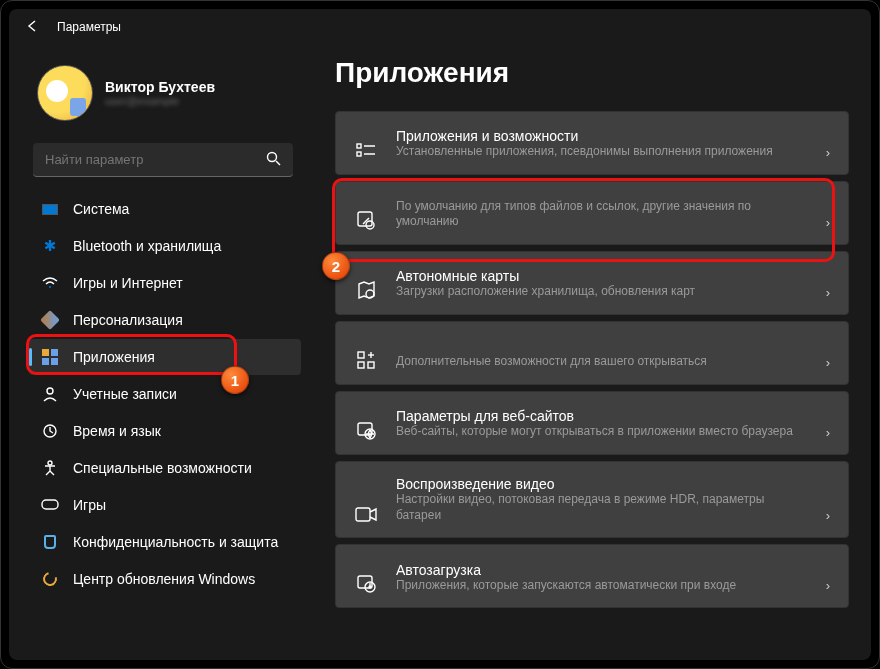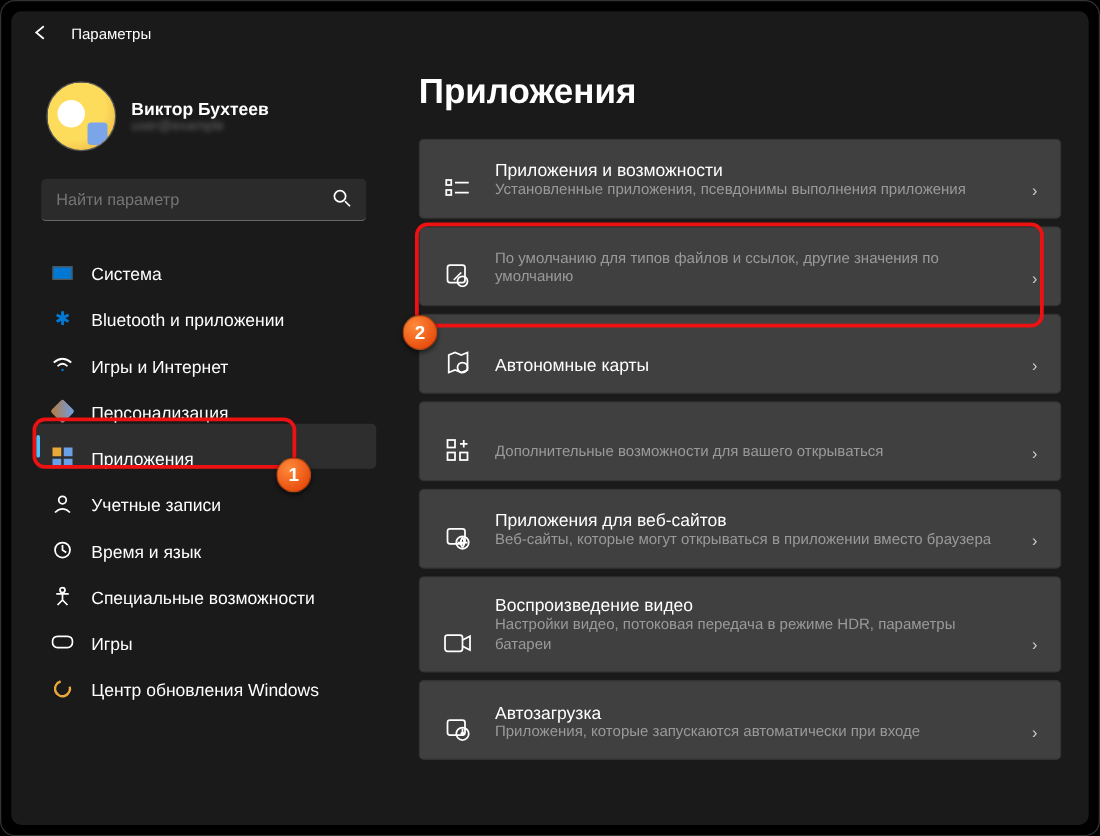--- a/index.html
+++ b/index.html
@@ -16,21 +16,21 @@
   .profile{display:flex;align-items:center;gap:12px;padding:12px 8px 18px}
   .avatar{width:56px;height:56px;border-radius:50%;background:radial-gradient(circle at 35% 35%,#fddc5c 0%,#fddc5c 55%,#e8a83a 100%);border:1px solid #555;position:relative;overflow:hidden}
   .avatar::after{content:'';position:absolute;left:8px;top:14px;width:22px;height:22px;background:#fff;border-radius:50%}
   .avatar::before{content:'';position:absolute;right:6px;top:32px;width:16px;height:18px;background:#7aa5e8;border-radius:3px}
   .profname{color:#fff;font-size:14px;font-weight:600}
   .profsub{color:#666;font-size:11px;filter:blur(2px)}
   .search{display:flex;align-items:center;background:#2b2b2b;border-radius:4px;height:34px;padding:0 12px;margin:4px 8px 14px 4px;border-bottom:1px solid #666}
   .search input{flex:1;background:transparent;border:none;outline:none;color:#ccc;font-size:13px}
   .search .sicon{color:#ccc;font-size:14px}
   .nav{display:flex;flex-direction:column;gap:1px}
-  .nav-item{display:flex;align-items:flex-end;gap:14px;height:36px;padding:0 12px;border-radius:4px;color:#fff;font-size:14px;cursor:pointer;position:relative}
+  .nav-item{display:flex;align-items:center;gap:14px;height:36px;padding:0 12px;border-radius:4px;color:#fff;font-size:14px;cursor:pointer;position:relative}
   .nav-item.active{background:#2e2e2e}
   .nav-item.active::before{content:'';position:absolute;left:0;top:9px;bottom:9px;width:3px;background:#4cc2ff;border-radius:2px}
   .nav-icon{width:18px;height:18px;display:flex;align-items:center;justify-content:center;font-size:15px}
   .ann{position:absolute;border:3px solid #e11;border-radius:10px;pointer-events:none}
   .badge{position:absolute;width:28px;height:28px;border-radius:50%;background:radial-gradient(circle at 35% 30%,#ff8a3a,#e03a00);color:#fff;font-weight:700;display:flex;align-items:center;justify-content:center;font-size:15px;box-shadow:0 2px 4px rgba(0,0,0,.6);border:1px solid rgba(0,0,0,.3)}
   .main{flex:1;padding:12px 22px 0 26px;overflow-y:auto;position:relative}
   .main h1{color:#fff;font-size:28px;font-weight:600;margin-bottom:22px}
   .cards{display:flex;flex-direction:column;gap:6px}
   .card{display:flex;align-items:flex-end;gap:18px;background:#404040;border:1px solid #333;border-radius:4px;padding:14px 18px;min-height:64px;cursor:pointer}
   .card-icon{width:24px;color:#fff;font-size:18px;display:flex;align-items:center;justify-content:center}
@@ -104,21 +104,21 @@
         </div>
         <div class="nav" style="position:relative">
           <div class="nav-item">
             <span class="nav-icon">
                 <span class="ic-sys"></span>
               </span>
             <span>Система</span>
           </div>
           <div class="nav-item">
             <span class="nav-icon ic-bt">✱</span>
-            <span>Bluetooth и приложении</span>
+            <span>Bluetooth и хранилища</span>
           </div>
           <div class="nav-item">
             <span class="nav-icon ic-wifi">
               <svg width="16" height="12" stroke="#0078d4">
                   <path d="M1 4 Q8 -2 15 4"></path>
                   <path d="M4 7 Q8 3 12 7"></path>
                   <circle cx="8" cy="10" r="1" fill="#0078d4" stroke="none"></circle>
                 </svg>
             </span>
             <span>Игры и Интернет</span>
@@ -170,20 +170,26 @@
           <div class="nav-item">
             <span class="nav-icon ic-game">
               <svg width="18" height="12" stroke="#aaa">
                   <rect x="1" y="1" width="16" height="9" rx="4"></rect>
                 </svg>
             </span>
             <span>Игры</span>
           </div>
           <div class="nav-item">
             <span class="nav-icon">
+                <span class="ic-priv"></span>
+              </span>
+            <span>Конфиденциальность и защита</span>
+          </div>
+          <div class="nav-item">
+            <span class="nav-icon">
                 <span class="ic-upd"></span>
               </span>
             <span>Центр обновления Windows</span>
           </div>
           <div class="ann" style="left:-3px;top:143px;width:211px;height:41px"></div>
           <div class="badge" style="left:192px;top:175px">1</div>
         </div>
       </div>
 
       <div class="main">
@@ -221,20 +227,21 @@
 
           <div class="card">
             <div class="card-icon">
               <svg width="20" height="20">
                   <path d="M3 4 L8 2 L13 4 L18 2 L18 16 L13 18 L8 16 L3 18 Z"></path>
                   <circle cx="14" cy="14" r="4"></circle>
                 </svg>
             </div>
             <div class="card-text">
               <div class="card-title">Автономные карты</div>
+              <div class="card-sub">Загрузки расположение хранилища, обновления карт</div>
             </div>
             <div class="chev">›</div>
           </div>
 
           <div class="card">
             <div class="card-icon">
               <svg width="20" height="20">
                   <rect x="2" y="2" width="6" height="6"></rect>
                   <rect x="2" y="12" width="6" height="6"></rect>
                   <rect x="12" y="12" width="6" height="6"></rect>
@@ -250,21 +257,21 @@
 
           <div class="card">
             <div class="card-icon">
               <svg width="20" height="20">
                   <rect x="2" y="3" width="14" height="12" rx="2"></rect>
                   <circle cx="14" cy="14" r="5"></circle>
                   <path d="M10 14 L18 14 M14 10 Q11 14 14 18 M14 10 Q17 14 14 18"></path>
                 </svg>
             </div>
             <div class="card-text">
-              <div class="card-title">Приложения для веб-сайтов</div>
+              <div class="card-title">Параметры для веб-сайтов</div>
               <div class="card-sub">Веб-сайты, которые могут открываться в приложении вместо браузера</div>
             </div>
             <div class="chev">›</div>
           </div>
 
           <div class="card">
             <div class="card-icon">
               <svg width="22" height="16">
                   <rect x="1" y="1" width="14" height="13" rx="2"></rect>
                   <path d="M15 5 L21 2 L21 13 L15 10"></path>

